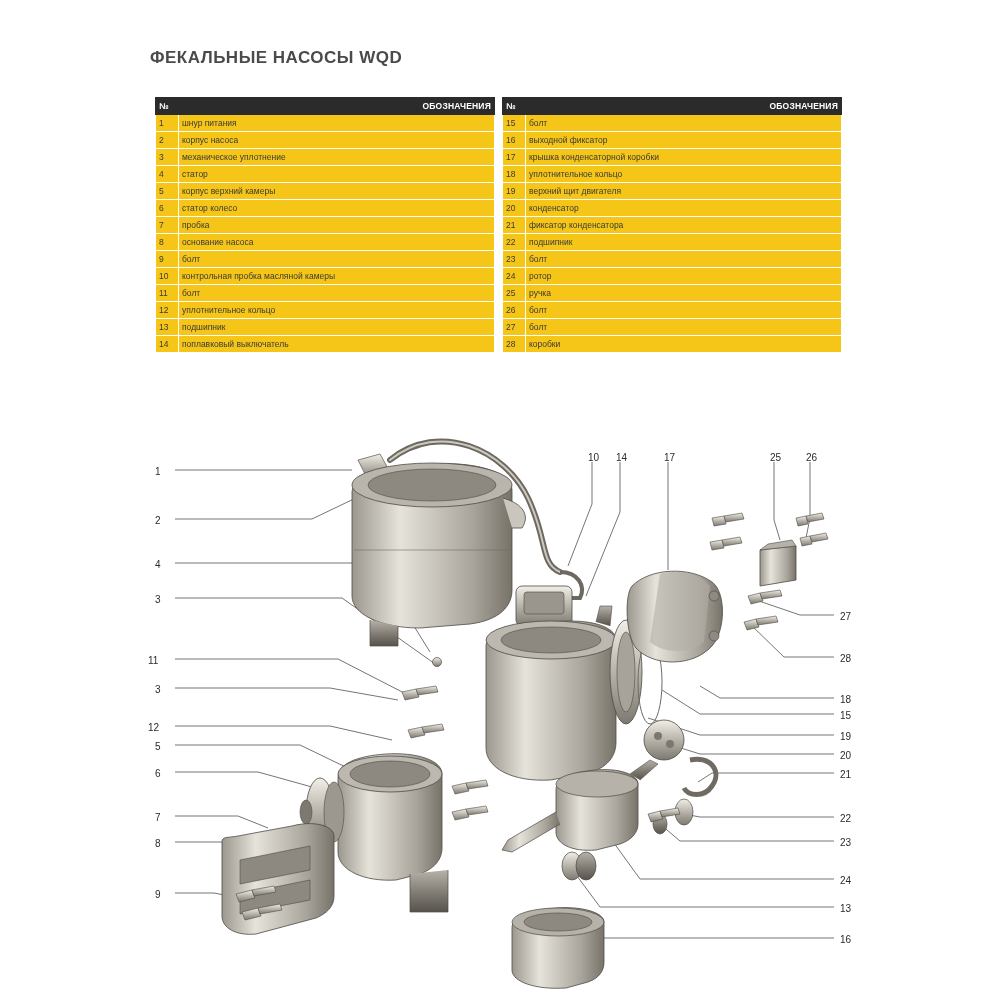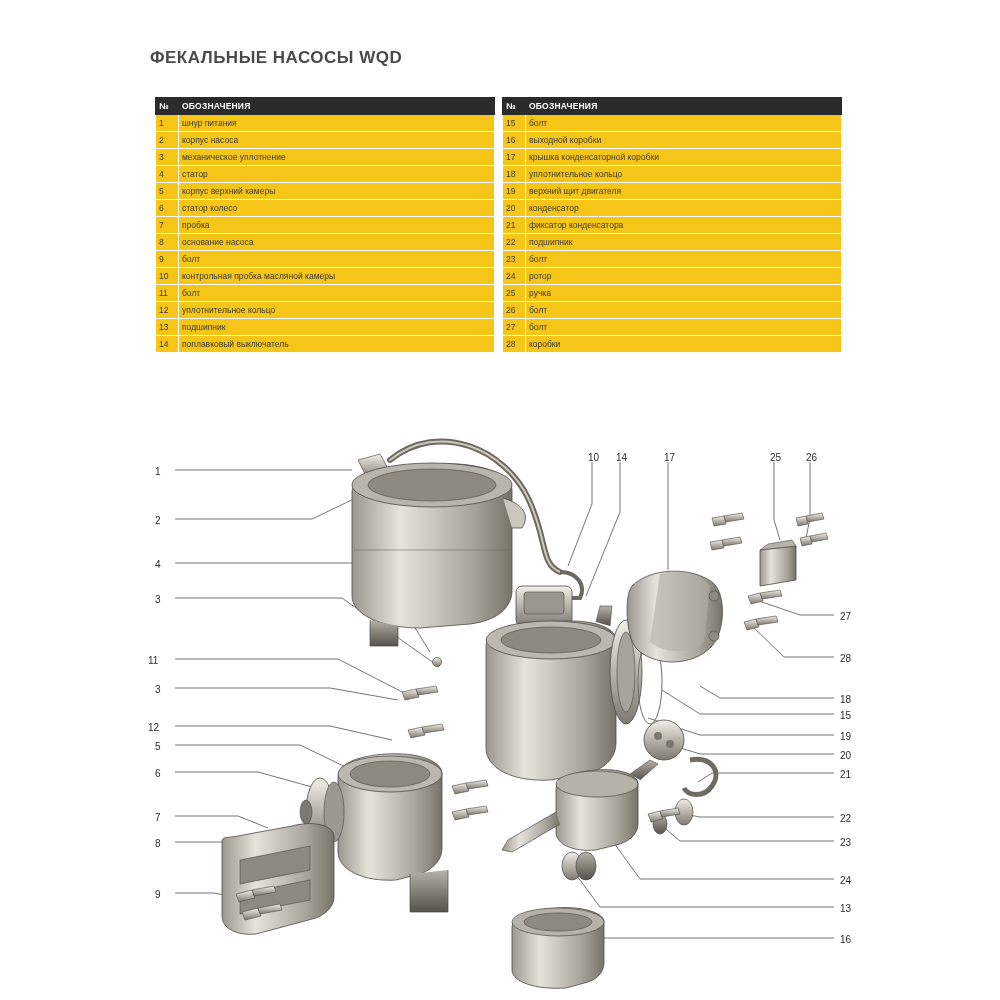--- a/index.html
+++ b/index.html
@@ -53,20 +53,21 @@
     text-align: left;
     padding-left: 3px;
   }
   .legend thead td {
     background: #2b2b2b;
     color: #ffffff;
     font-weight: bold;
     font-size: 8.5px;
     letter-spacing: 0.2px;
     border: 1px solid #2b2b2b;
+    text-align: right;
   }
   #legend-left { left: 155px; width: 340px; }
   #legend-right { left: 502px; width: 340px; }
 
   
   #diagram {
     position: absolute;
     left: 0;
     top: 400px;
     width: 1000px;
@@ -161,21 +162,21 @@
         <td>ОБОЗНАЧЕНИЯ</td>
       </tr>
     </thead>
     <tbody id="legend-right-body">
         <tr>
           <td class="num">15</td>
           <td>болт</td>
         </tr>
         <tr>
           <td class="num">16</td>
-          <td>выходной коробки</td>
+          <td>выходной фиксатор</td>
         </tr>
         <tr>
           <td class="num">17</td>
           <td>крышка конденсаторной коробки</td>
         </tr>
         <tr>
           <td class="num">18</td>
           <td>уплотнительное кольцо</td>
         </tr>
         <tr>

